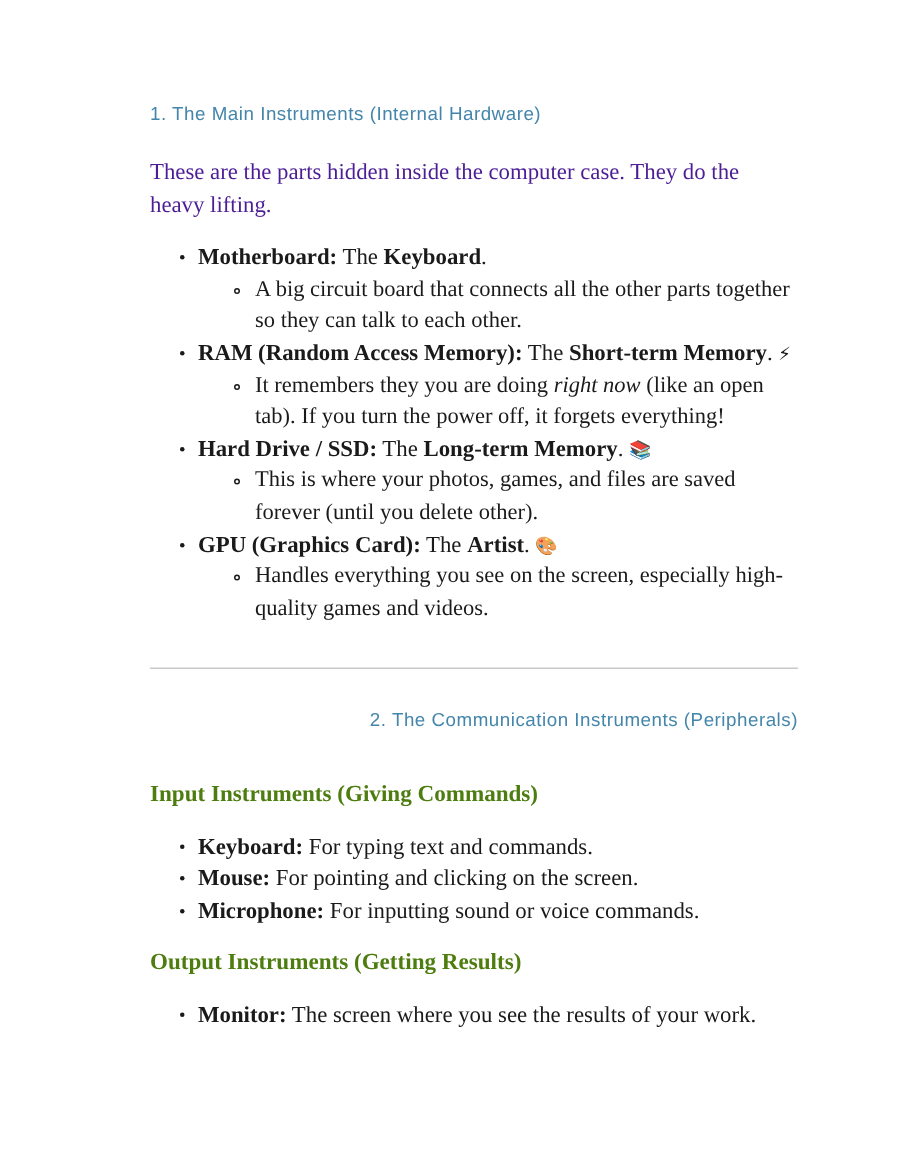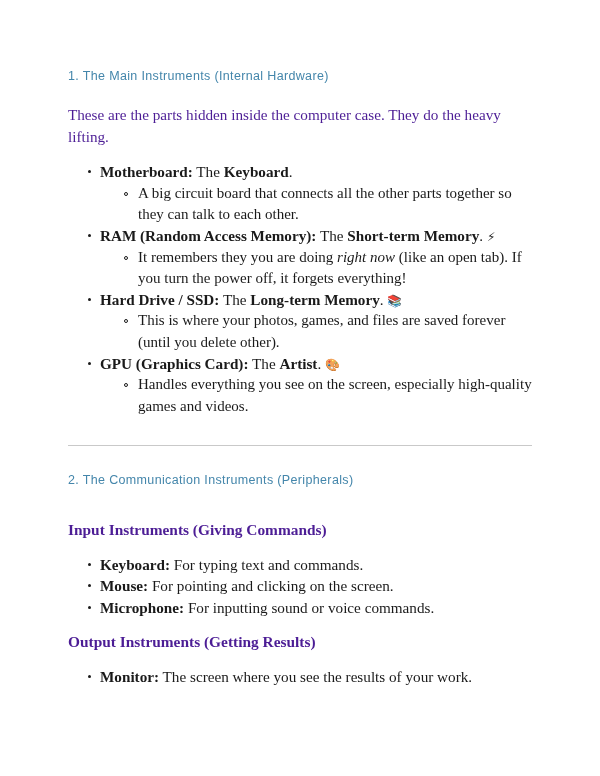--- a/index.html
+++ b/index.html
@@ -12,35 +12,36 @@
     height: 776px;
     font-family: "Liberation Serif", "DejaVu Serif", serif;
     color: #1a1a1a;
     overflow: hidden;
   }
   .page {
     position: relative;
     width: 600px;
     height: 776px;
     box-sizing: border-box;
-    padding: 68px 68px 0 68px;
+    padding: 68px 68px 0 100px;
     background: #ffffff;
   }
   .section-heading {
     font-family: "Liberation Sans", "DejaVu Sans", sans-serif;
     font-size: 12.5px;
     font-weight: 400;
     letter-spacing: 0.35px;
     color: #4486ab;
     margin: 0 0 20px 0;
     line-height: 1.3;
   }
   .section-heading.second {
     margin-top: 0;
     margin-bottom: 19px;
+    text-align: right;
   }
   p.body {
     font-size: 15.2px;
     line-height: 1.42;
     margin: 0 0 14px 0;
     color: #4c1d95;
   }
   ul.level1 {
     list-style: none;
     margin: 0 0 0 0;
@@ -99,21 +100,21 @@
     border: 0;
     border-top: 1.5px solid #c9c9c9;
     margin: 28px 0 26px 0;
     width: 100%;
   }
   h3.sub-heading {
     font-size: 15.4px;
     font-weight: bold;
     margin: 0 0 14px 0;
     line-height: 1.3;
-    color: #4c1d95;
+    color: #4d7c0f;
   }
   .gap-after-list { height: 14px; }
   .gap-small { height: 13px; }
 </style>
 </head>
 <body>
 
 <div class="page">
 
   <h2 class="section-heading">1. The Main Instruments (Internal Hardware)</h2>

